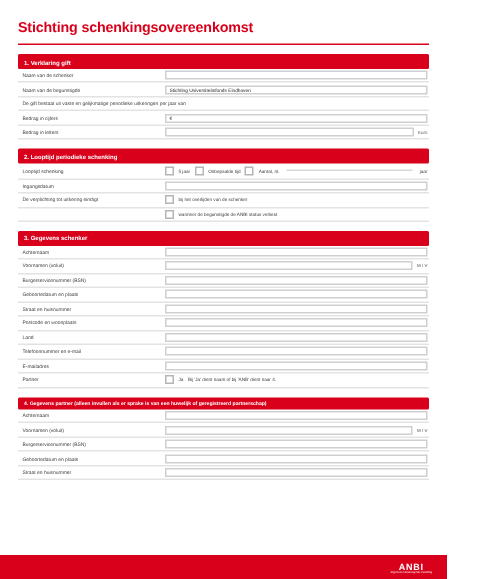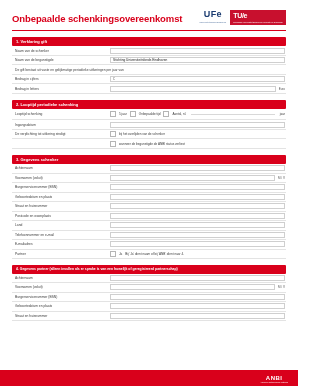--- a/index.html
+++ b/index.html
@@ -113,31 +113,21 @@
   .pagenum{
     position:absolute;left:12px;bottom:4px;color:#fff;font-size:3px;
   }
 </style>
 </head>
 <body>
 
 <div class="page">
 
   <div class="hdr">
-    <div class="hdr-title">Onbepaalde schenkingsovereenkomst</div>
-    <div class="logos">
-      <div class="ufe">
-        <span class="ufe-main">UFe</span>
-        <span class="ufe-sub">Universiteitsfonds Eindhoven</span>
-      </div>
-      <div class="tue">
-        <span class="tue-main">TU/e</span>
-        <span class="tue-sub">Technische Universiteit Eindhoven University of Technology</span>
-      </div>
-    </div>
+    <div class="hdr-title">Stichting schenkingsovereenkomst</div>
   </div>
 
   <div class="bar">1.  Verklaring gift</div>
 
   <div class="row">
     <div class="lbl">Naam van de schenker</div>
     <div class="fld"></div>
   </div>
 
   <div class="row">

